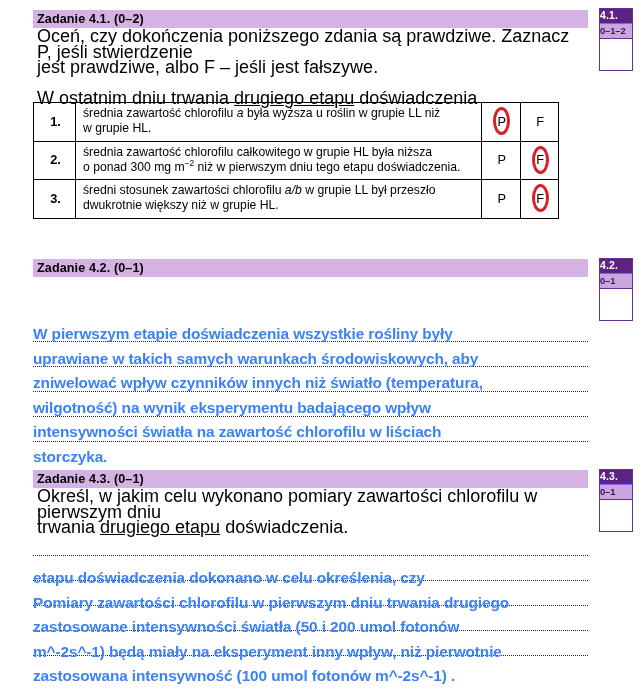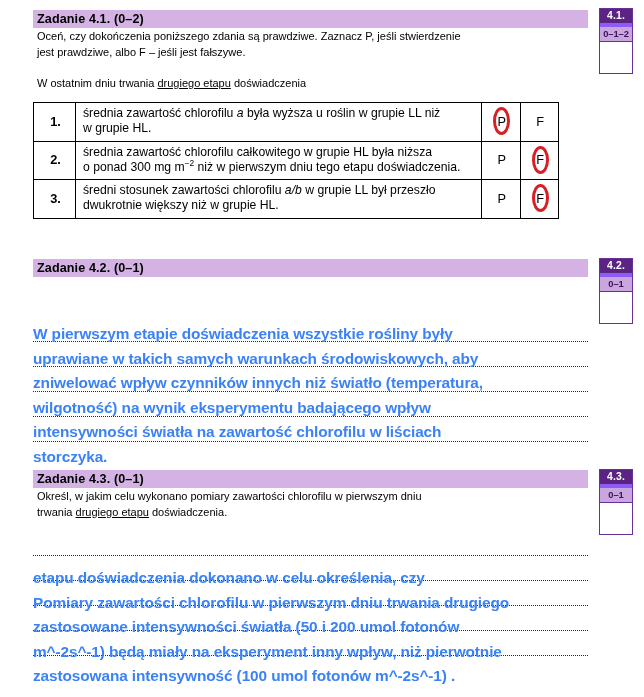--- a/index.html
+++ b/index.html
@@ -32,21 +32,21 @@
   .task-header {
     background: #d4b3e4;
     font-size: 12.6px;
     font-weight: bold;
     line-height: 16px;
     padding: 1px 0 1px 4px;
     letter-spacing: 0.1px;
   }
 
   .task-body {
-    font-size: 11px;
+    font-size: 18px;
     line-height: 15.6px;
     padding: 1px 0 0 4px;
   }
 
   .task-body p {
     margin: 0;
   }
 
   .u { text-decoration: underline; }
   .it { font-style: italic; }
@@ -106,40 +106,40 @@
     vertical-align: super;
     line-height: 0;
   }
 
   
   .score-box {
     position: absolute;
     width: 34px;
     border: 1px solid #6a2f97;
     box-sizing: border-box;
-    text-align: center;
+    text-align: left;
     background: #ffffff;
   }
   .score-id {
     background: #5b2483;
     color: #ffffff;
     font-size: 10.4px;
     font-weight: bold;
     line-height: 14px;
     height: 14px;
     letter-spacing: 0.2px;
   }
   .score-range {
     background: #c9a6de;
     color: #3b1259;
     font-size: 9.4px;
     font-weight: bold;
     line-height: 14px;
     height: 14px;
-    border-top: 4px solid #8b5cf6;
+    border-top: 1px solid #8b5cf6;
     letter-spacing: -0.1px;
   }
   .score-blank {
     background: #ffffff;
     height: 31px;
     border-top: 1px solid #6a2f97;
   }
 
   
   .dotline {

